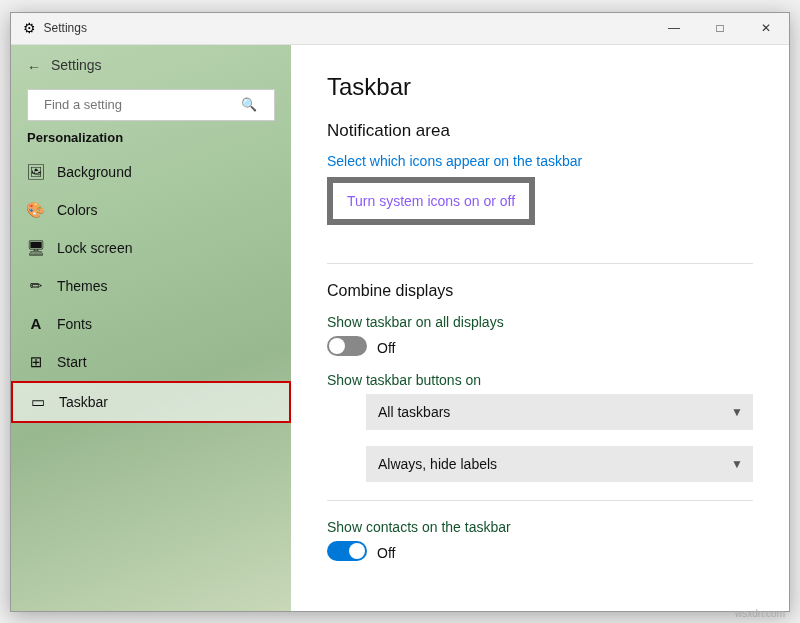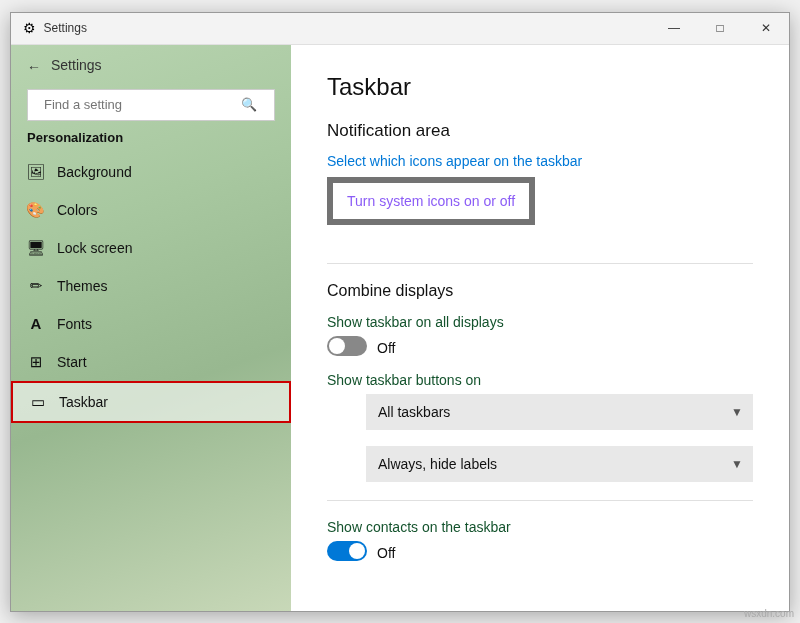--- a/index.html
+++ b/index.html
@@ -240,21 +240,21 @@
     }
     .divider {
       border: none;
       border-top: 1px solid #e0e0e0;
       margin: 18px 0;
     }
     .people-section { margin-top: 4px; }
     .watermark {
       position: fixed;
       bottom: 4px;
-      right: 6px;
+      right: 15px;
       font-size: 10px;
       color: #aaa;
     }
   </style>
 </head>
 <body>
 
 <div class="window">
 
   <div class="titlebar">

